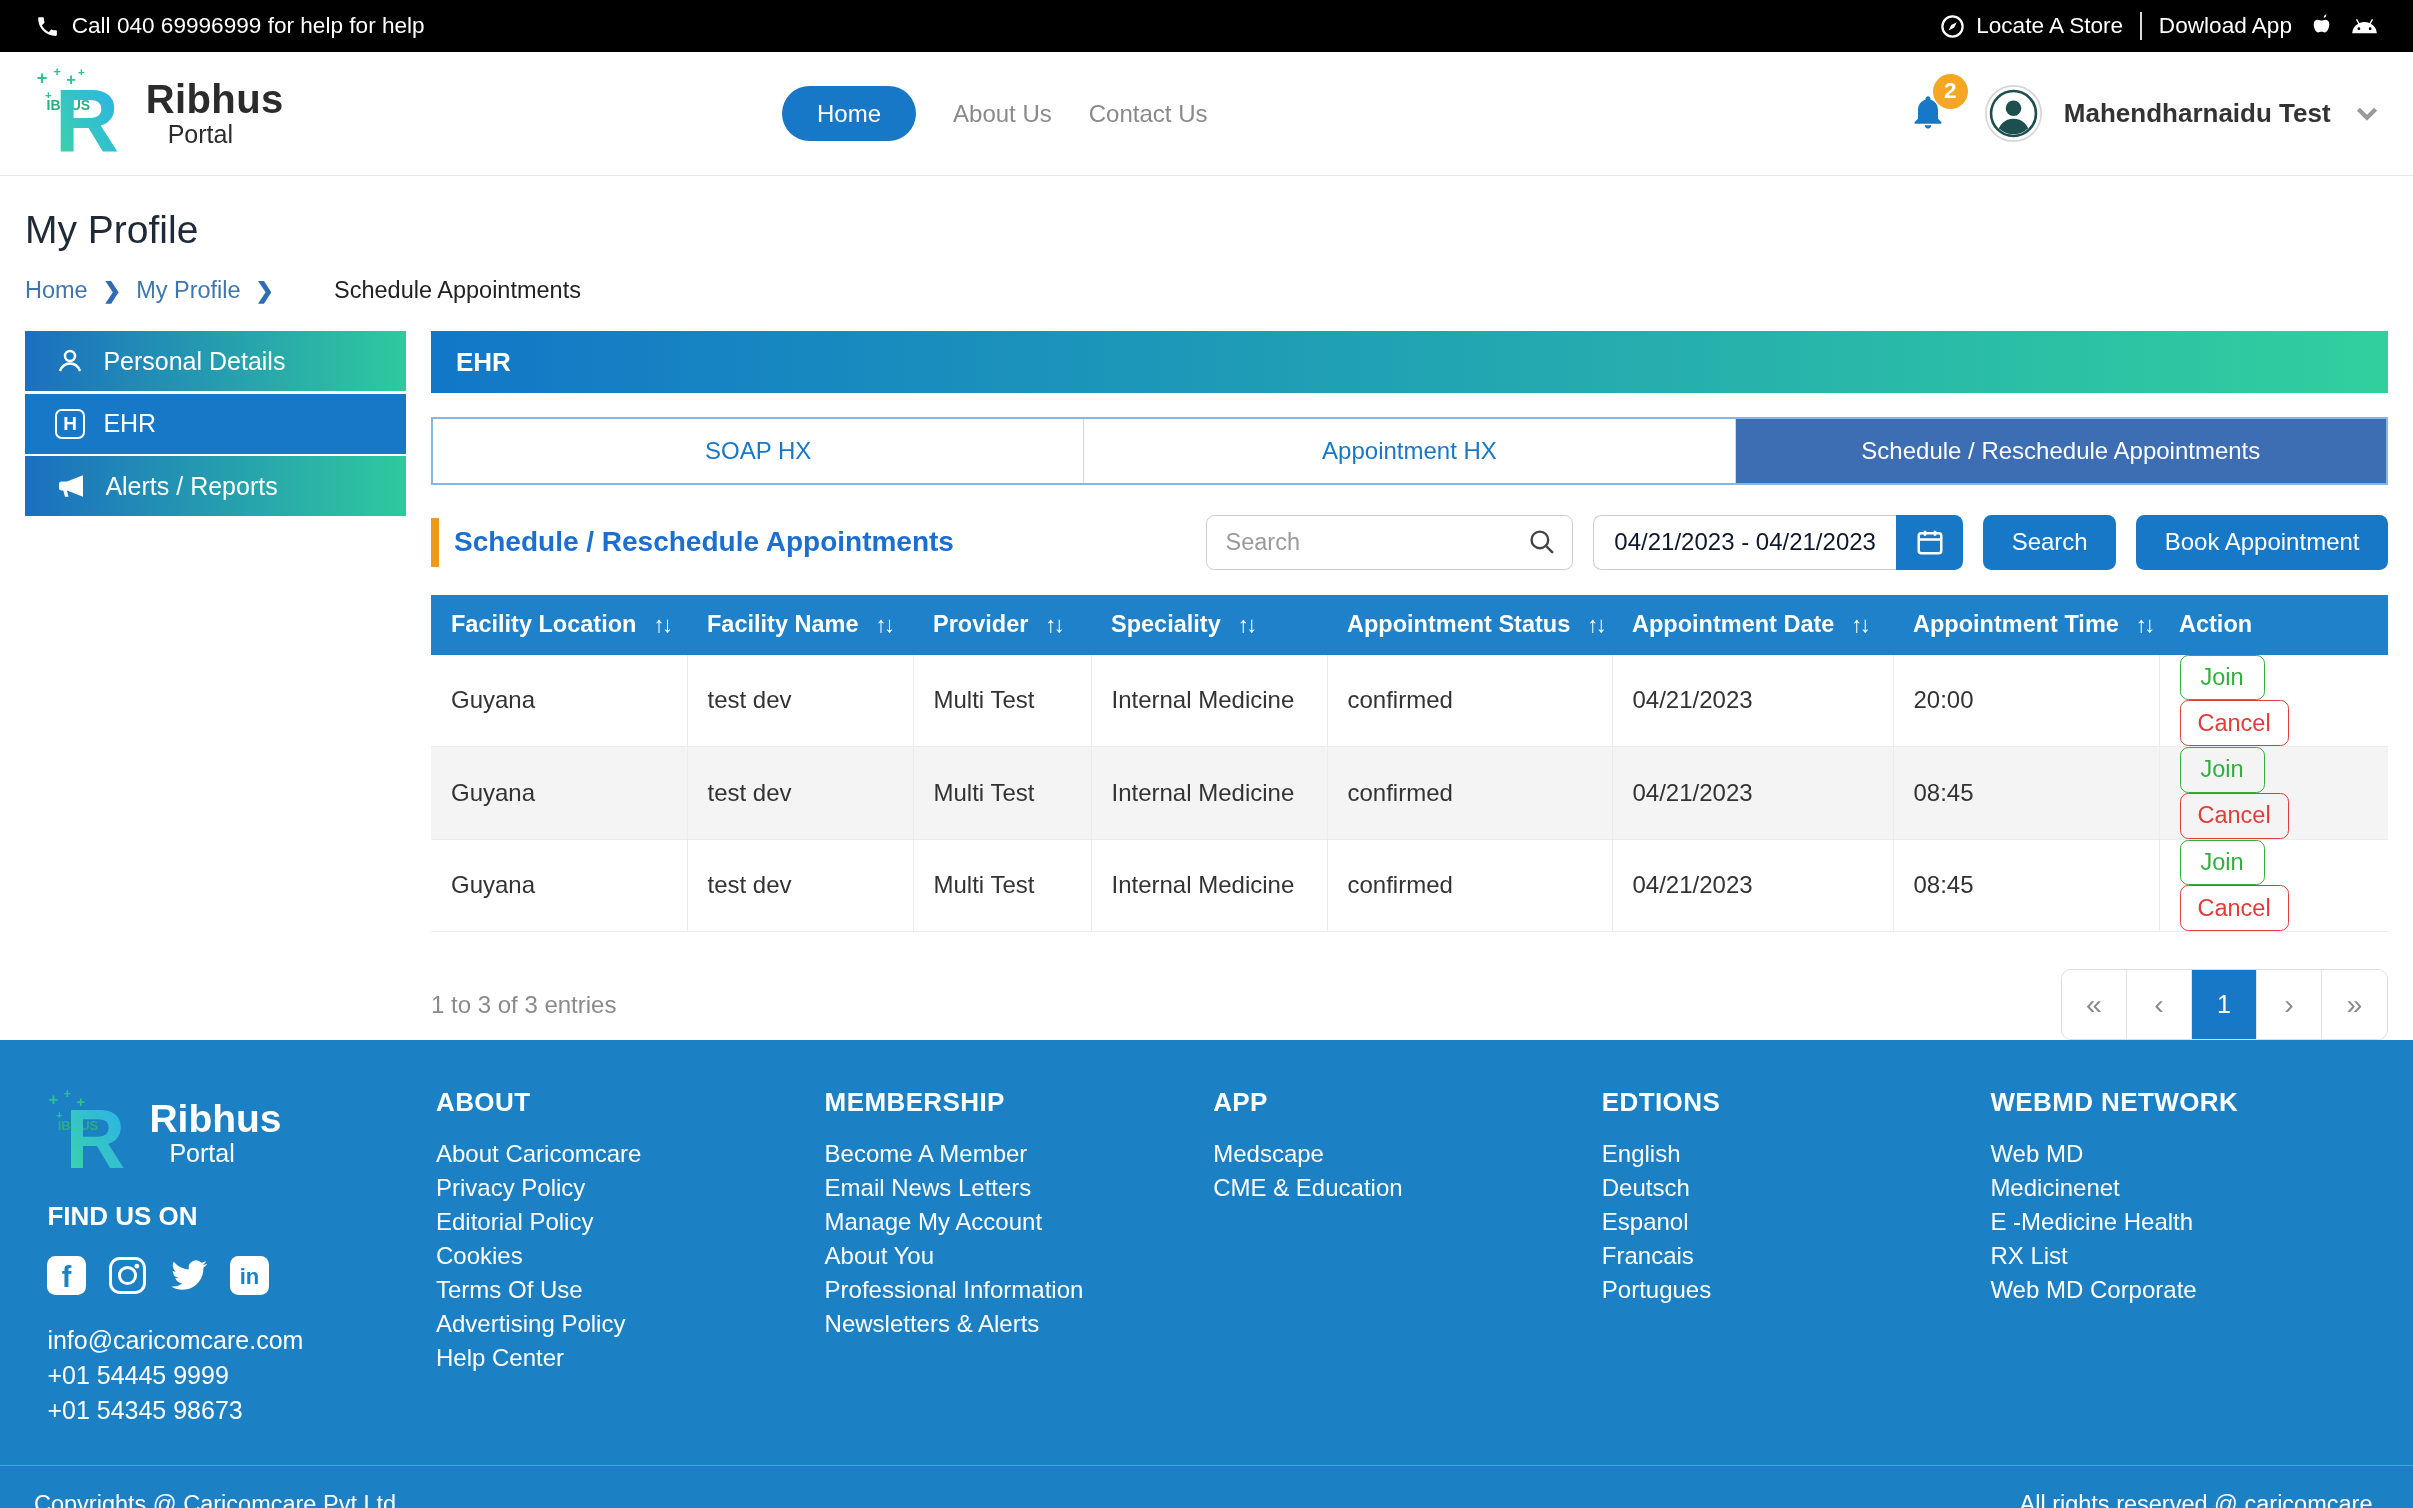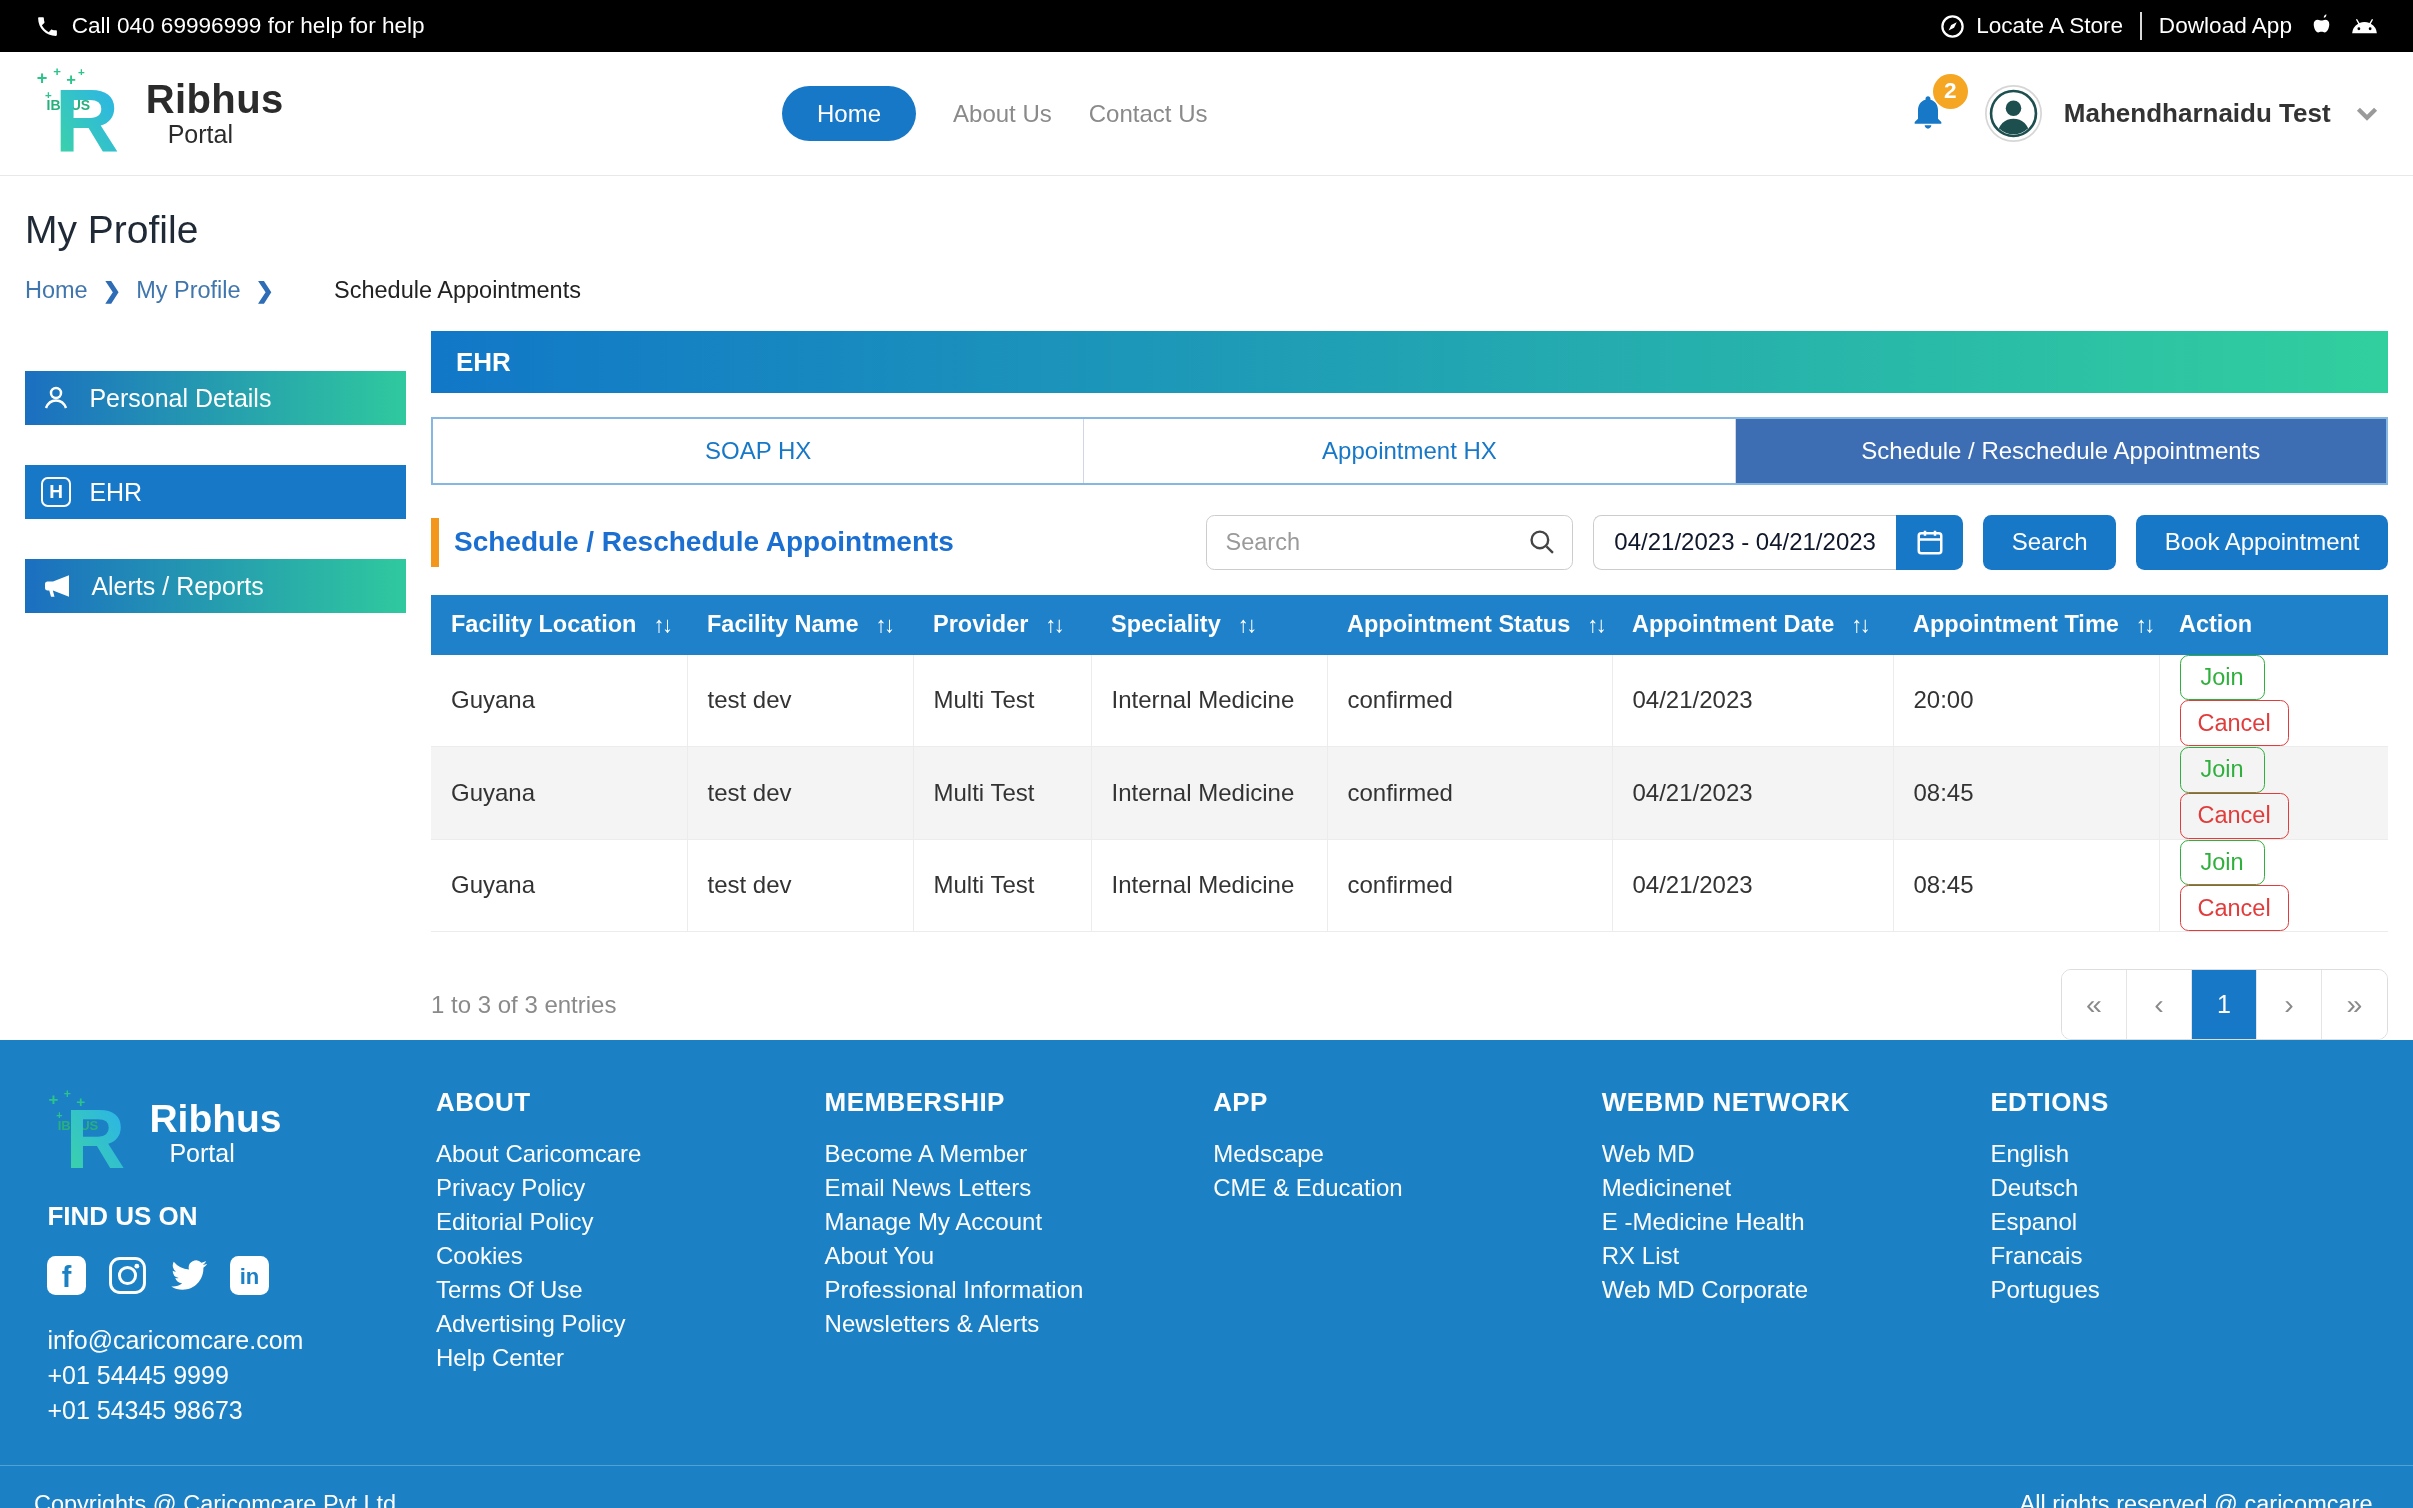--- a/index.html
+++ b/index.html
@@ -32,22 +32,22 @@
   .content { padding:0 25px; flex:none; }
   h1 { font-size:39px; font-weight:500; color:#1f2a36; margin-top:32px; }
   .breadcrumb { display:flex; align-items:center; gap:15px; margin-top:25px; font-size:23.5px; }
   .crumb-link { color:#4076ad; cursor:pointer; }
   .crumb-current { color:#222;margin-left:45px; }
   .crumb-sep { color:#2e6cb5; font-size:22px; font-weight:bold; }
 
   
   .layout { display:flex; gap:25px; margin-top:27px; align-items:flex-start; }
   aside { width:381px; flex:none; }
-  .side-item { height:54px; margin-bottom:2.5px; display:flex; align-items:center; gap:18.4px; padding-left:16px; color:#fff; font-size:25px; cursor:pointer;
-    background:linear-gradient(90deg,#1b6fc0,#2fc99e);margin-top:40px; }
+  .side-item { height:60px; margin-bottom:2.5px; display:flex; align-items:center; gap:18.4px; padding-left:30px; color:#fff; font-size:25px; cursor:pointer;
+    background:linear-gradient(90deg,#1b6fc0,#2fc99e); }
   .side-item.active { background:#1878c8; }
   .ehr-glyph { width:30px; height:30px; border:2.5px solid #fff; border-radius:6.7px; display:flex; align-items:center; justify-content:center; font-size:19px; font-weight:bold; color:#fff; }
   .ehr-glyph::before { content:"H"; }
 
   .panel { flex:1; }
   .panel-header { height:62px; background:linear-gradient(90deg,#1177c8,#31cf9e); color:#fff; font-size:26px; font-weight:bold; display:flex; align-items:center; padding-left:25px; }
   .tabs { display:flex; margin-top:23.5px; border:2.5px solid #85b7e2; }
   .tab { flex:1; height:64px; display:flex; align-items:center; justify-content:center; font-size:24px; color:#1878c8; background:#fff; cursor:pointer; border-right:1.7px solid #cfd8e2; }
   .tab:last-child { border-right:none; }
   .tab.active { background:#3d6eb4; color:#fff; }
@@ -408,39 +408,39 @@
         </ul>
       </div>
       <div class="f-col">
         <h4>APP</h4>
         <ul>
           <li>Medscape</li>
           <li>CME &amp; Education</li>
         </ul>
       </div>
       <div class="f-col">
+        <h4>EDTIONS</h4>
+        <ul>
+          <li>English</li>
+          <li>Deutsch</li>
+          <li>Espanol</li>
+          <li>Francais</li>
+          <li>Portugues</li>
+        </ul>
+      </div>
+      <div class="f-col">
         <h4>WEBMD NETWORK</h4>
         <ul>
           <li>Web MD</li>
           <li>Medicinenet</li>
           <li>E -Medicine Health</li>
           <li>RX List</li>
           <li>Web MD Corporate</li>
         </ul>
       </div>
-      <div class="f-col">
-        <h4>EDTIONS</h4>
-        <ul>
-          <li>English</li>
-          <li>Deutsch</li>
-          <li>Espanol</li>
-          <li>Francais</li>
-          <li>Portugues</li>
-        </ul>
-      </div>
     </div>
 
     <div class="footer-bottom">
       <span>Copyrights @ Caricomcare Pvt Ltd.</span>
       <span>All rights reserved @ caricomcare.</span>
     </div>
   </footer>
 </div>
 
 

